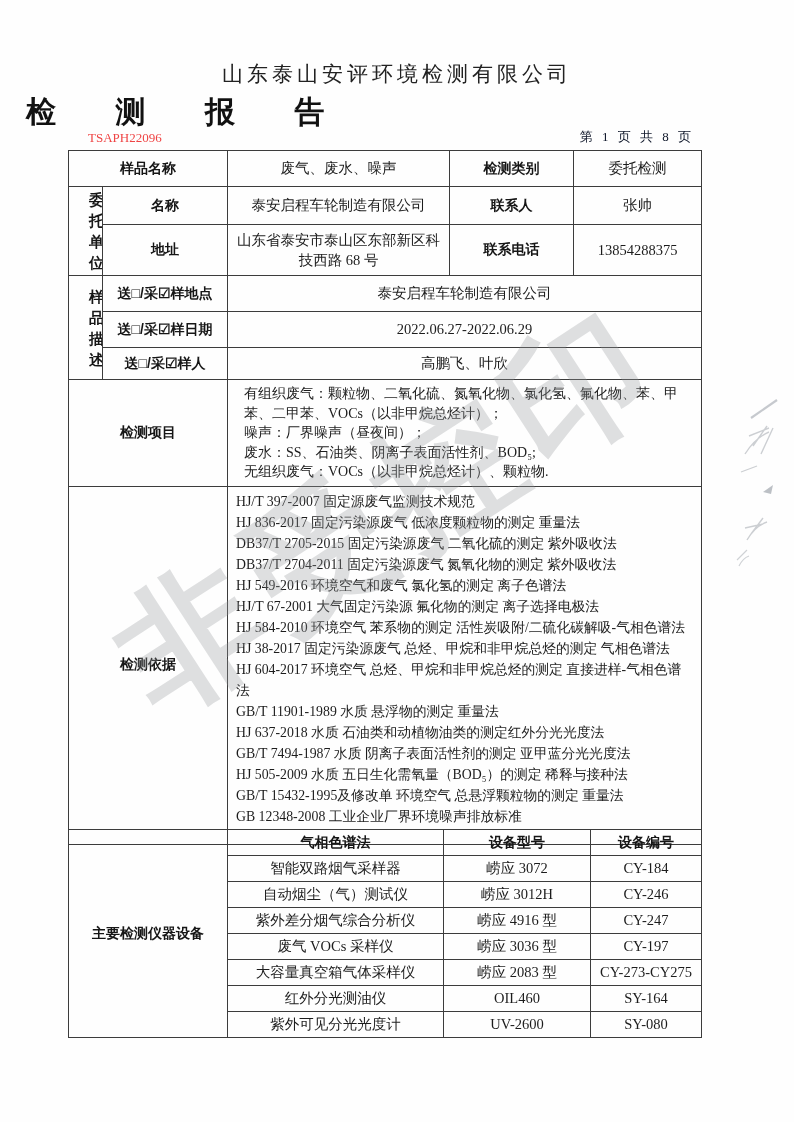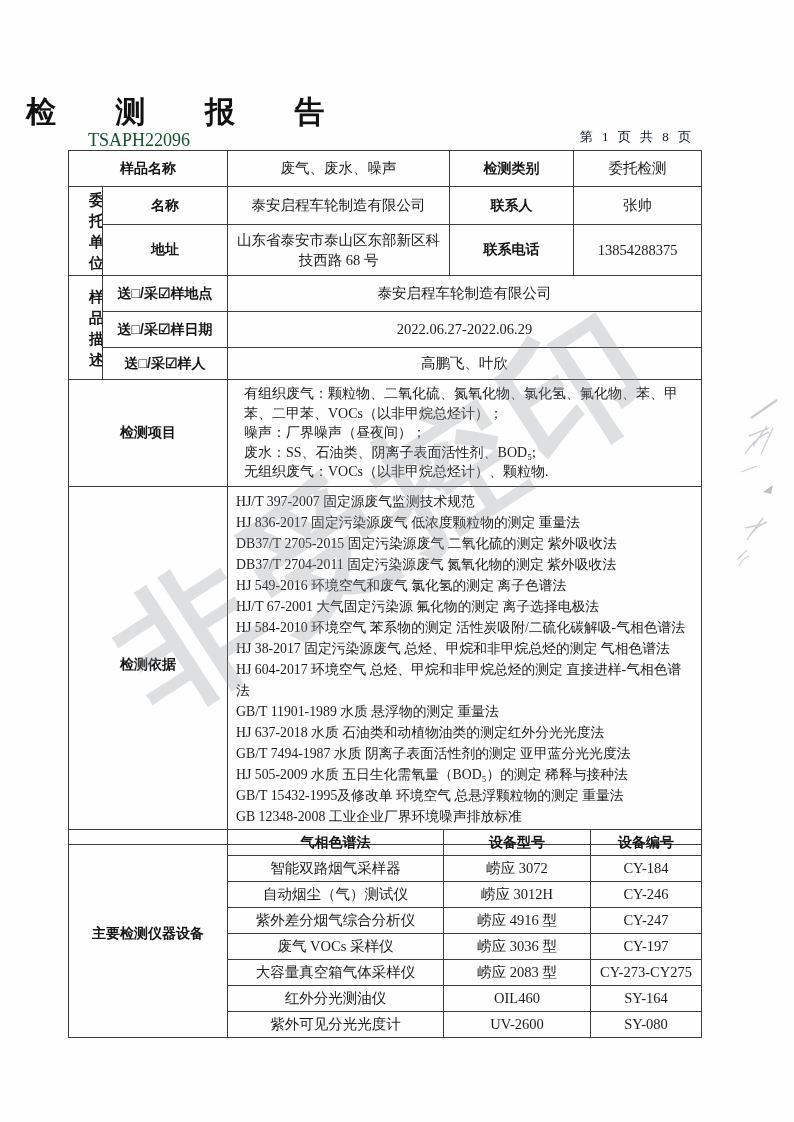--- a/index.html
+++ b/index.html
@@ -4,21 +4,21 @@
 <style>
   * { margin:0; padding:0; box-sizing:border-box; }
   html,body { background:#ffffff; }
   body { width:794px; height:1122px; font-family:"Liberation Serif", serif; }
   .page { position:relative; width:794px; height:1122px; background:#fefefe; overflow:hidden; color:#1c1c1c; }
 
   .company { position:absolute; top:60px; left:0; width:100%; text-align:center;
              font-size:21px; letter-spacing:4px; color:#222; }
   .title   { position:absolute; top:92px; left:0; width:100%; 
              font-size:30px; font-weight:bold; letter-spacing:26px; text-indent:26px; color:#111; }
-  .report-no { position:absolute; top:130px; left:88px; font-size:18px; color:#14532d; }
+  .report-no { position:absolute; top:130px; left:88px; font-size:13px; color:#ef4444; }
   .page-info { position:absolute; top:128px; right:100px; font-size:13px; letter-spacing:3px; color:#0f172a; }
 
   table { border-collapse:collapse; table-layout:fixed; position:absolute; left:68px; background:transparent; }
   #t-main  { top:150px; width:633px; border:1.5px solid #333; }
   #t-equip { top:829px; width:633px; border:1.5px solid #333; }
   td { border:1px solid #3c3c3c; font-size:14px; text-align:center; vertical-align:middle;
        padding:2px 4px; overflow:hidden; }
   .lbl { font-family:"Liberation Sans", sans-serif; font-weight:bold; color:#161616; }
   .vert { word-break:break-all; line-height:21px; padding:2px 20px; font-size:15px; }
   .val { font-size:14.5px; }
@@ -34,20 +34,21 @@
                transform:rotate(-33deg); font-size:140px; font-weight:bold;
                letter-spacing:12px; text-indent:12px; color:rgba(150,152,155,0.30);
                font-family:"Liberation Serif", serif; pointer-events:none; white-space:nowrap; }
   .scribbles { position:absolute; left:733px; top:388px; pointer-events:none; opacity:0.65; }
 </style>
 </head>
 <body>
 
 <div class="page">
 
+  <div class="company">山东泰山安评环境检测有限公司</div>
   <div class="title">检 测 报 告</div>
   <div class="report-no">TSAPH22096</div>
   <div class="page-info">第 1 页 共 8 页</div>
 
   <table id="t-main">
     <colgroup>
         <col style="width:34px">
         <col style="width:125px">
         <col style="width:222px">
         <col style="width:124px">

